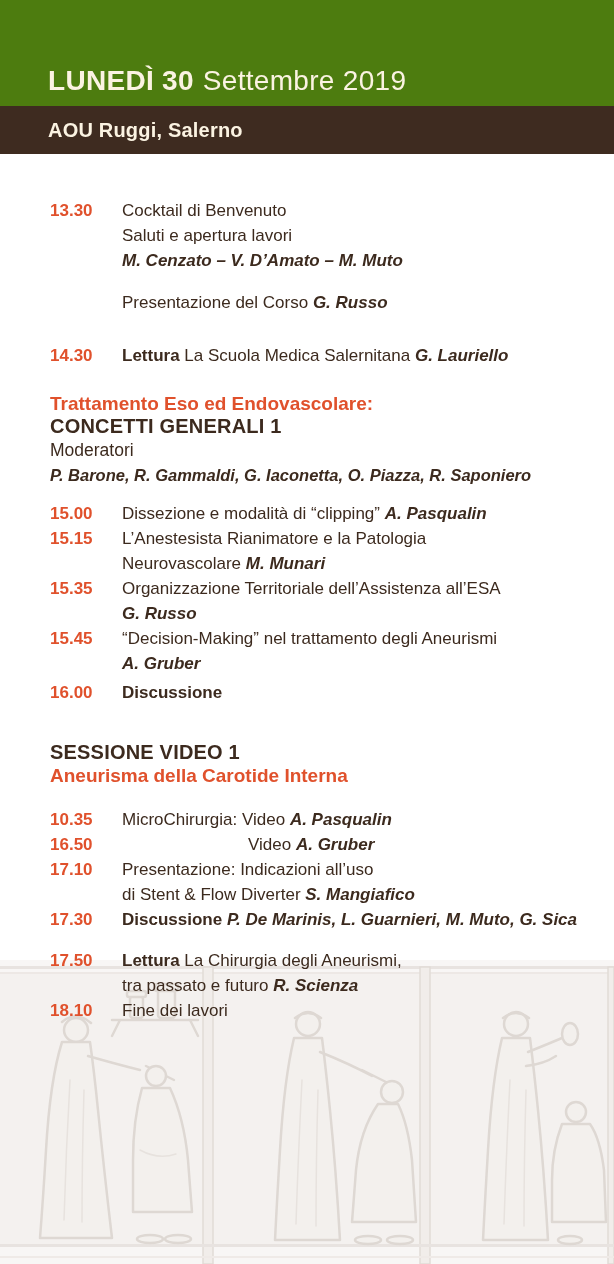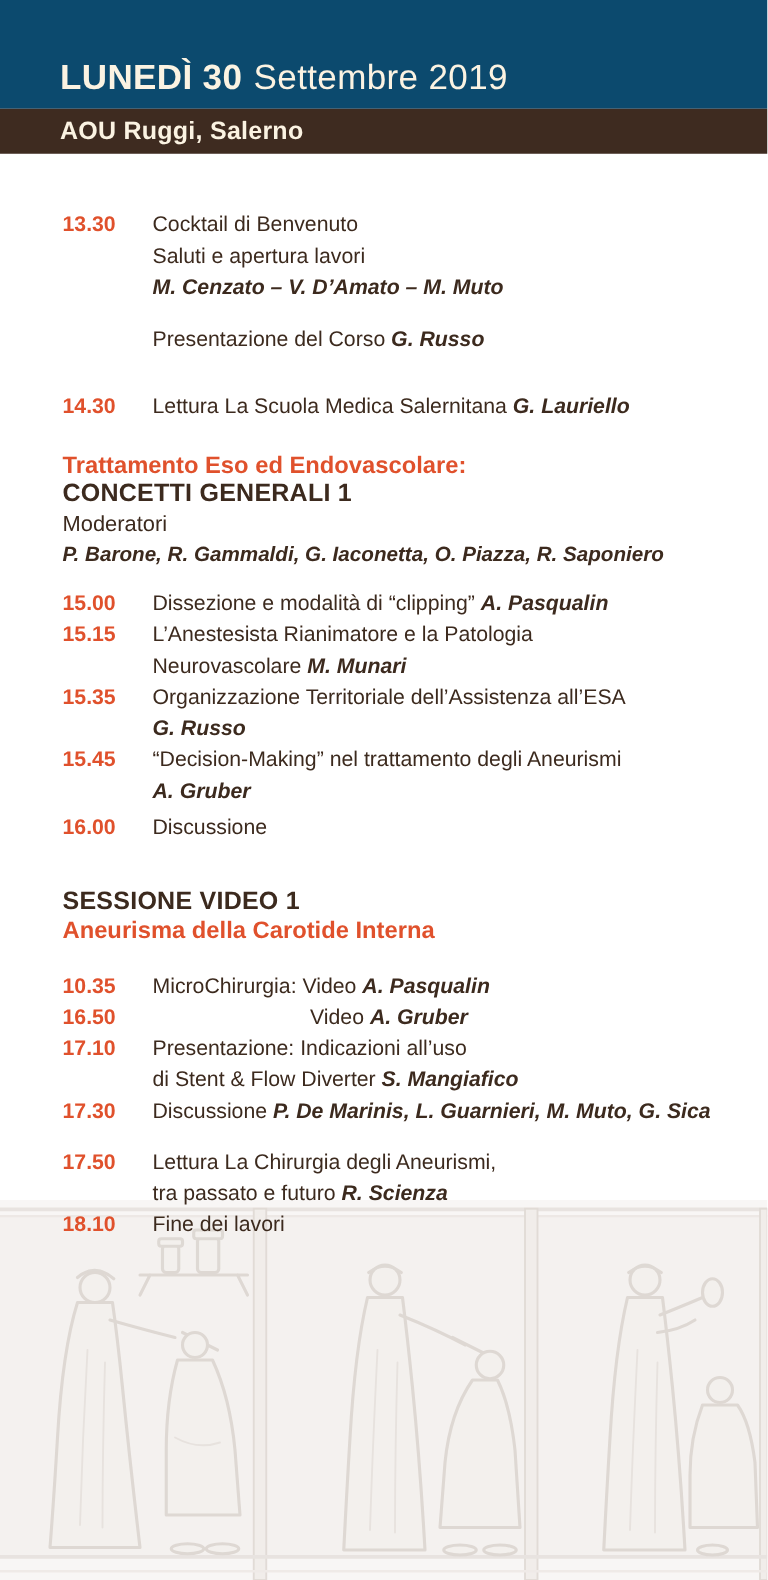--- a/index.html
+++ b/index.html
@@ -1,38 +1,38 @@
 <!DOCTYPE html>
 <html><head>
 <meta charset="utf-8">
 <style>
   html,body{margin:0;padding:0;}
   body{
     width:614px;height:1264px;background:#ffffff;position:relative;overflow:hidden;
     font-family:"Liberation Sans",sans-serif;color:#3C2A1E;
   }
   .banner{
-    height:87px;background:#0c4a6e;display:flex;align-items:flex-end;
+    height:106px;background:#4d7c0f;display:flex;align-items:flex-end;
     padding:0 0 9px 48px;box-sizing:border-box;
   }
   .banner .title{font-size:28px;color:#FBF3E2;letter-spacing:.3px;}
   .banner .day{font-weight:700;}
   .banner .rest{font-weight:400;margin-left:9px;}
   .venue-bar{
-    height:36px;background:#3E2B20;display:flex;align-items:center;
+    height:48px;background:#3E2B20;display:flex;align-items:center;
     padding-left:48px;box-sizing:border-box;
   }
   .venue-bar .venue{font-size:20px;font-weight:700;color:#FBF3E2;letter-spacing:.2px;}
   .schedule{position:relative;z-index:2;padding:44px 16px 0 50px;box-sizing:border-box;}
   .row{display:flex;font-size:17px;line-height:25px;}
   .time{flex:0 0 72px;width:72px;font-weight:700;color:#E0512C;}
   .lines{flex:1;}
   .line{min-height:25px;}
   .seg-p{font-weight:400;}
-  .seg-b{font-weight:400;}
+  .seg-b{font-weight:700;}
   .seg-n{font-weight:700;font-style:italic;}
   .section{margin:0;}
   .sec-line{font-weight:700;}
   .sec-orange{color:#E0512C;font-size:19px;line-height:23px;}
   .sec-dark{color:#3C2A1E;font-size:20px;line-height:23px;letter-spacing:.2px;}
   .mod-label{font-size:17.5px;line-height:25px;}
   .mod-names{font-size:16.5px;line-height:25px;font-weight:700;font-style:italic;}
   .footer-art{position:absolute;left:0;bottom:0;width:614px;height:304px;z-index:1;}
 </style>
 </head>

